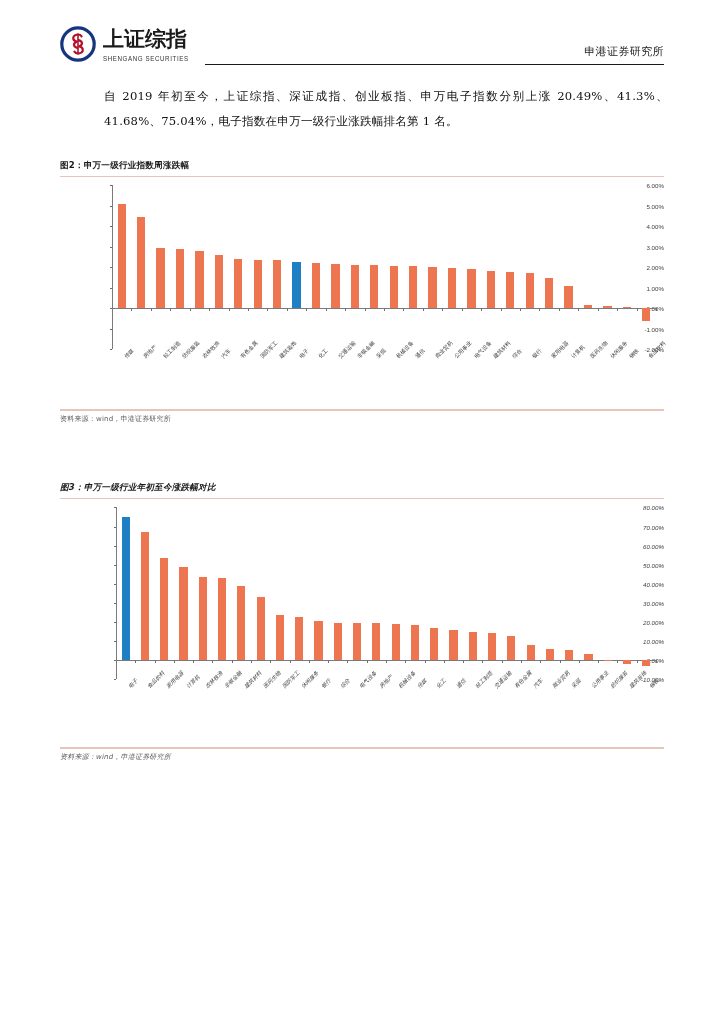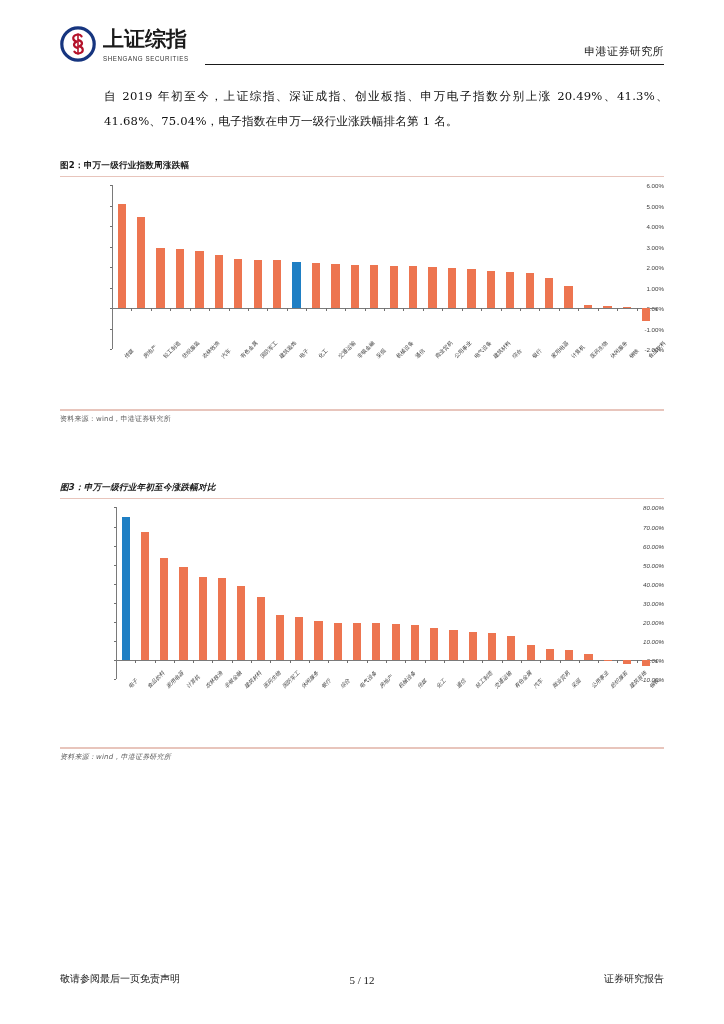--- a/index.html
+++ b/index.html
@@ -352,19 +352,14 @@
         <div class="xtick" style="left: 576.714px; top: 160.889px; height: 2.5px;"></div>
         <div class="xcat" style="left: 568.271px; top: 186px;">建筑装饰</div>
         <div class="bar neg" style="left: 582.307px; width: 8.1px; top: 160.889px; height: 5.73333px;"></div>
         <div class="xtick" style="left: 596px; top: 160.889px; height: 2.5px;"></div>
         <div class="xcat" style="left: 587.557px; top: 186px;">钢铁</div>
       </div>
     <div class="fig-bottom-rule"></div>
     <div class="fig-source">资料来源：wind，申港证券研究所</div>
   </div>
 
-  <div class="footer">
-    <div class="footer-left">敬请参阅最后一页免责声明</div>
-    <div class="footer-center">5 / 12</div>
-    <div class="footer-right">证券研究报告</div>
-  </div>
 
 </div>
 
 </body></html>

